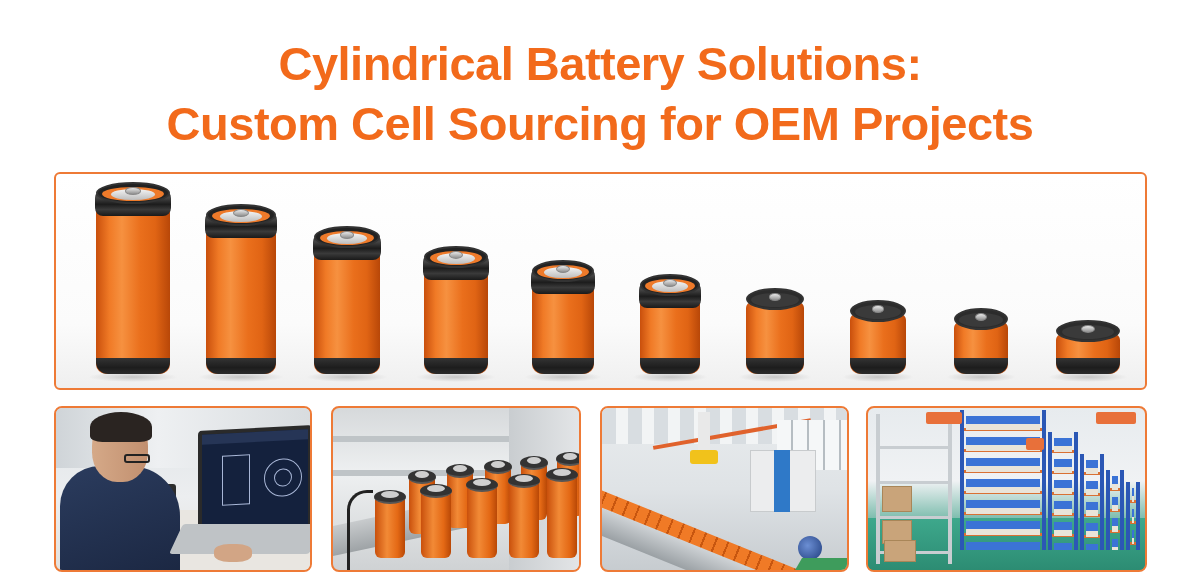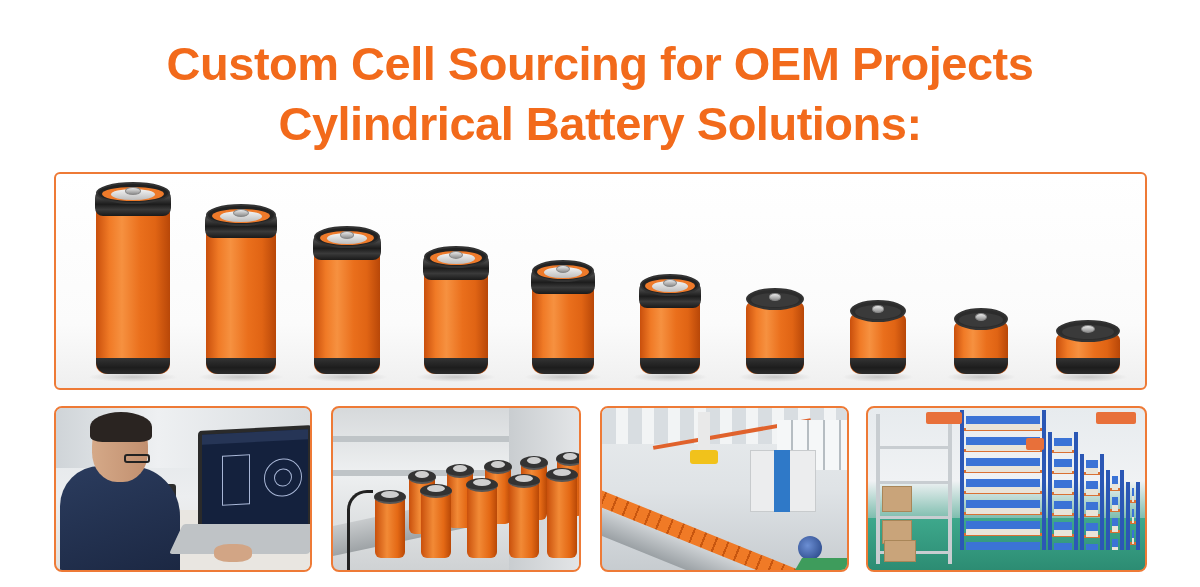--- a/index.html
+++ b/index.html
@@ -115,22 +115,22 @@
   .t4 .rack .bins { position: absolute; left: 2px; right: 2px; top: 6px; bottom: 0; background: repeating-linear-gradient(180deg, #3b73d6 0 8px, #e9e4d9 8px 14px, transparent 14px 21px); }
   .t4 .grey-rack { position: absolute; left: 8px; bottom: 6px; width: 76px; height: 150px; border-left: 4px solid #c8cdd1; border-right: 4px solid #c8cdd1;
     background: repeating-linear-gradient(180deg, transparent 0 32px, #c8cdd1 32px 35px); }
   .t4 .box { position: absolute; background: #c9a47a; border: 1px solid #a98658; }
   .t4 .sign { position: absolute; height: 12px; background: #e8703a; border-radius: 2px; }
 </style>
 </head>
 <body>
 
 <div class="title">
+  <span class="line">Cylindrical Battery Solutions:</span>
   <span class="line">Custom Cell Sourcing for OEM Projects</span>
-  <span class="line">Cylindrical Battery Solutions:</span>
 </div>
 
 <div class="battery-panel" id="battery-panel">
     <div class="battery" style="left: 40px; width: 74px; height: 192px;">
       <div class="shadow"></div>
       <div class="body"></div>
       <div class="band-top"></div>
       <div class="band-bottom"></div>
       <div class="cap">
         <div class="cap-ring"></div>

